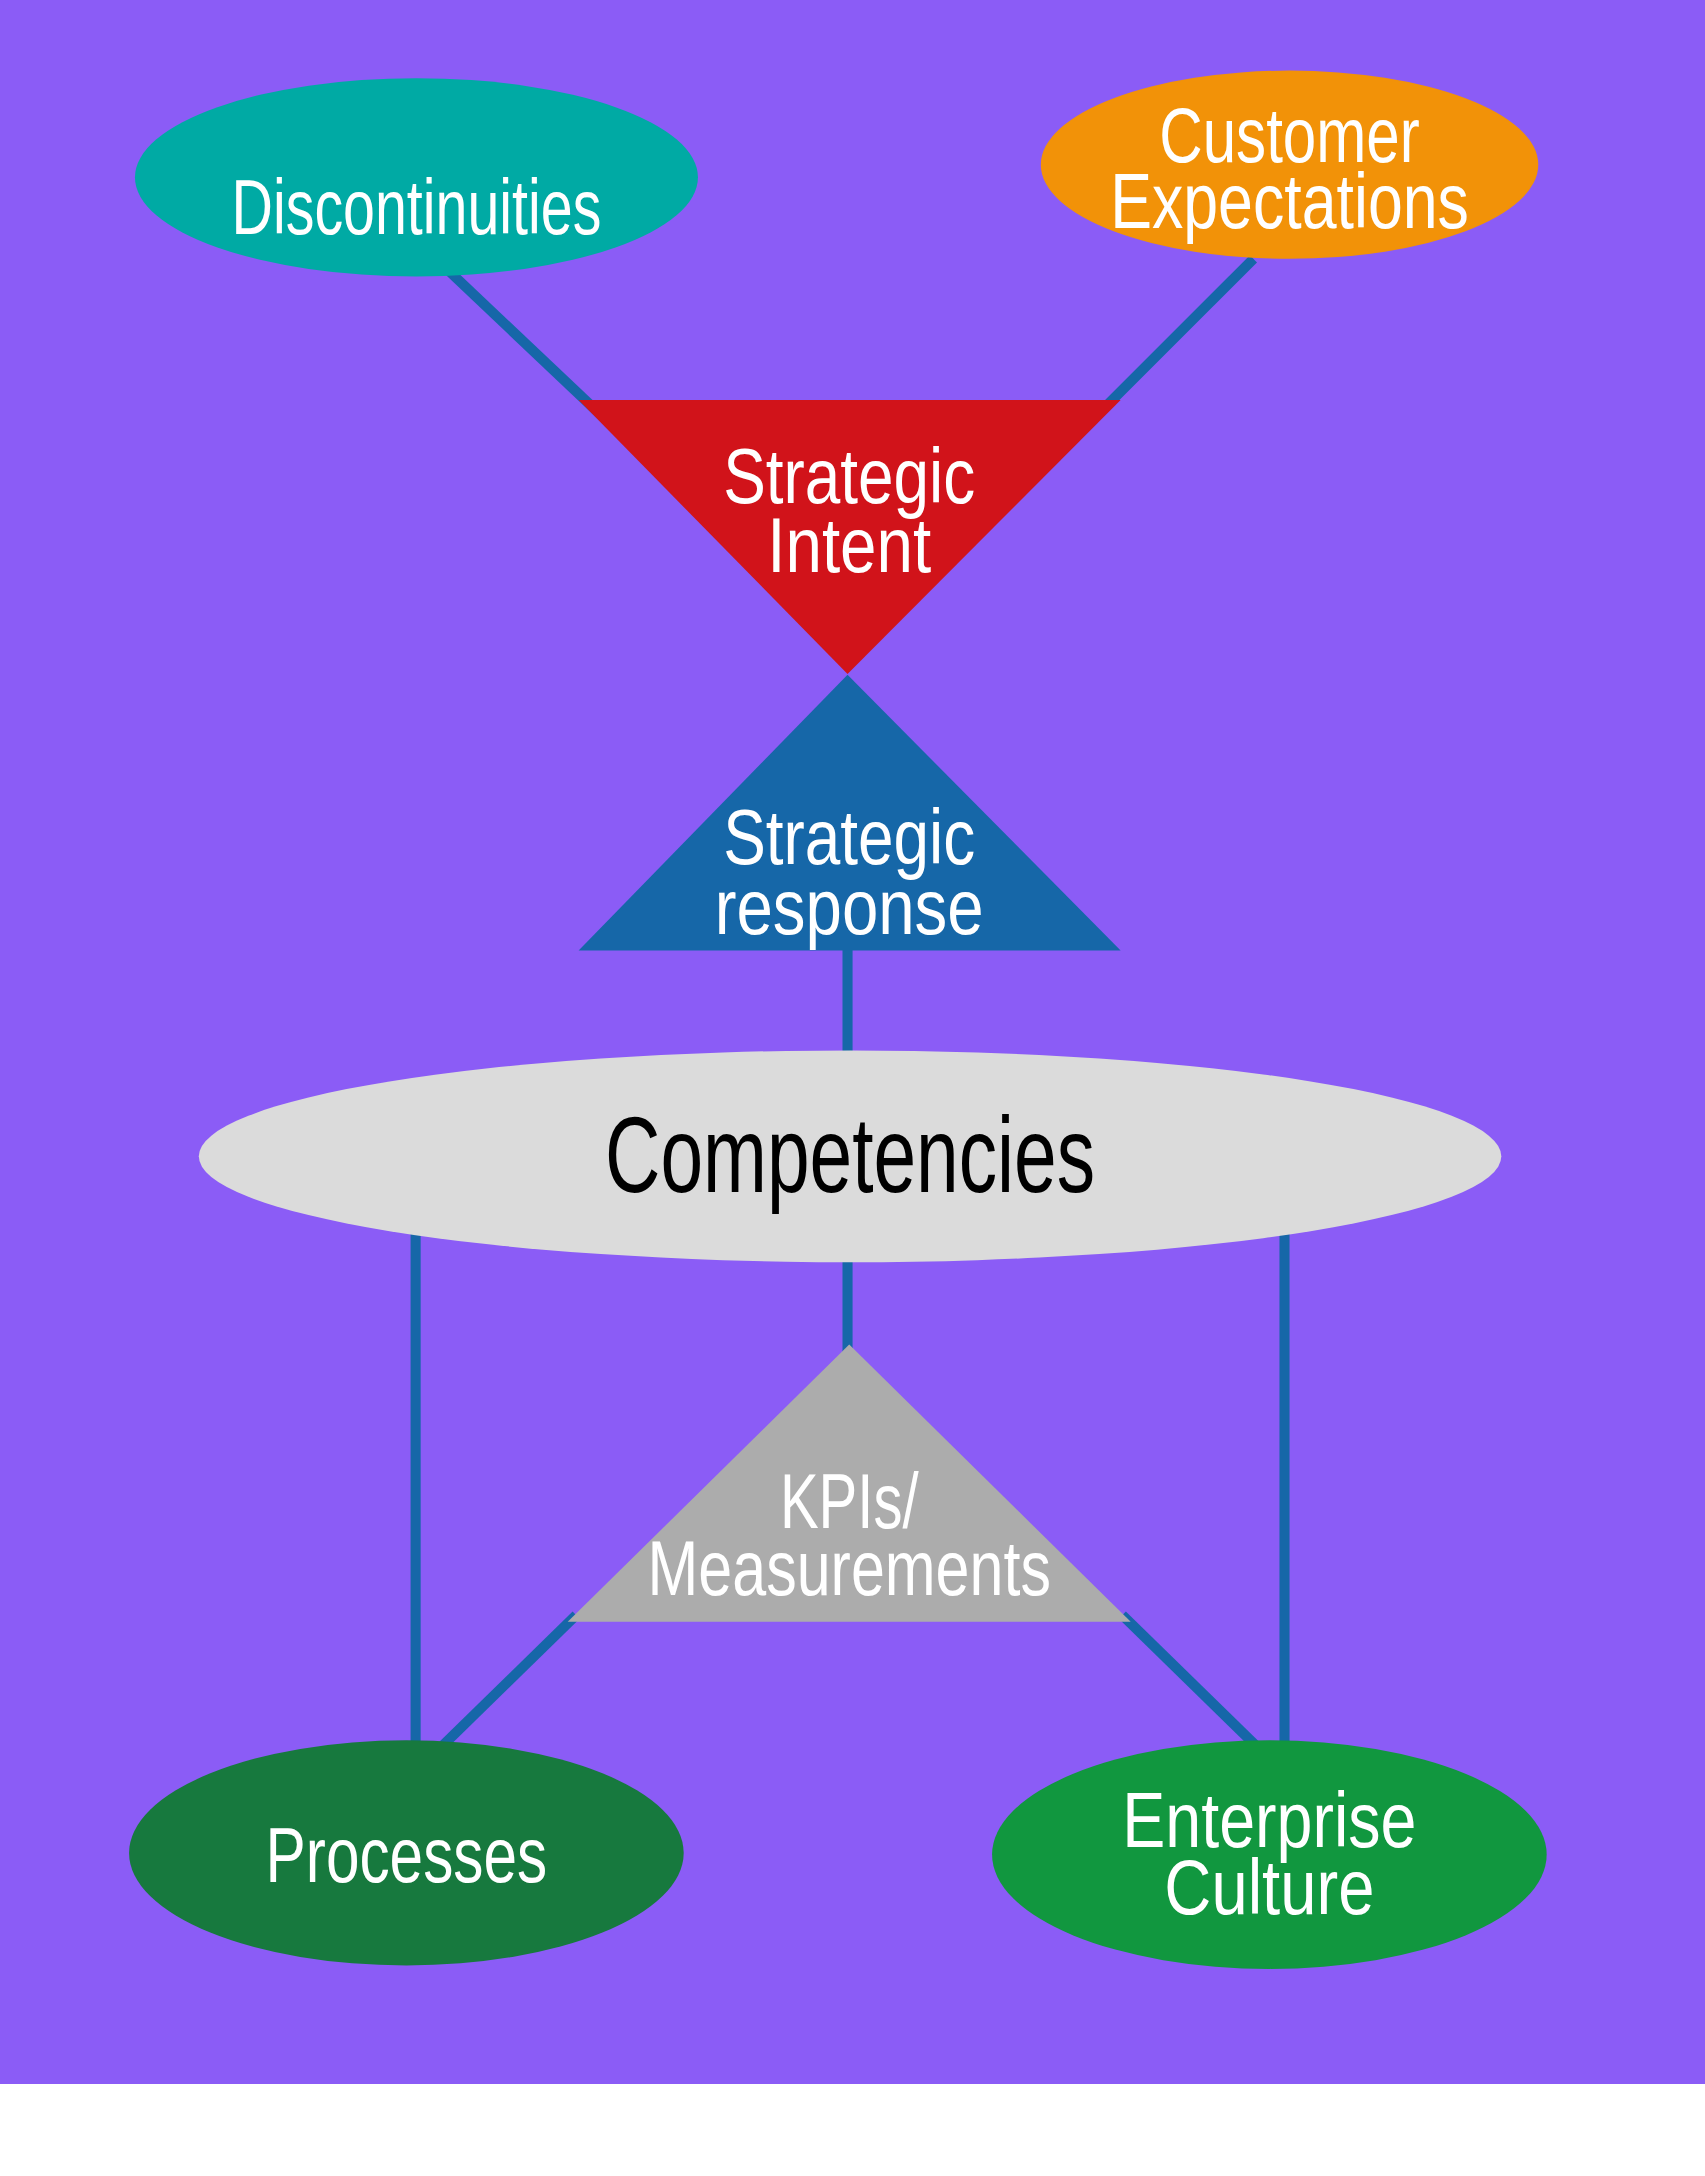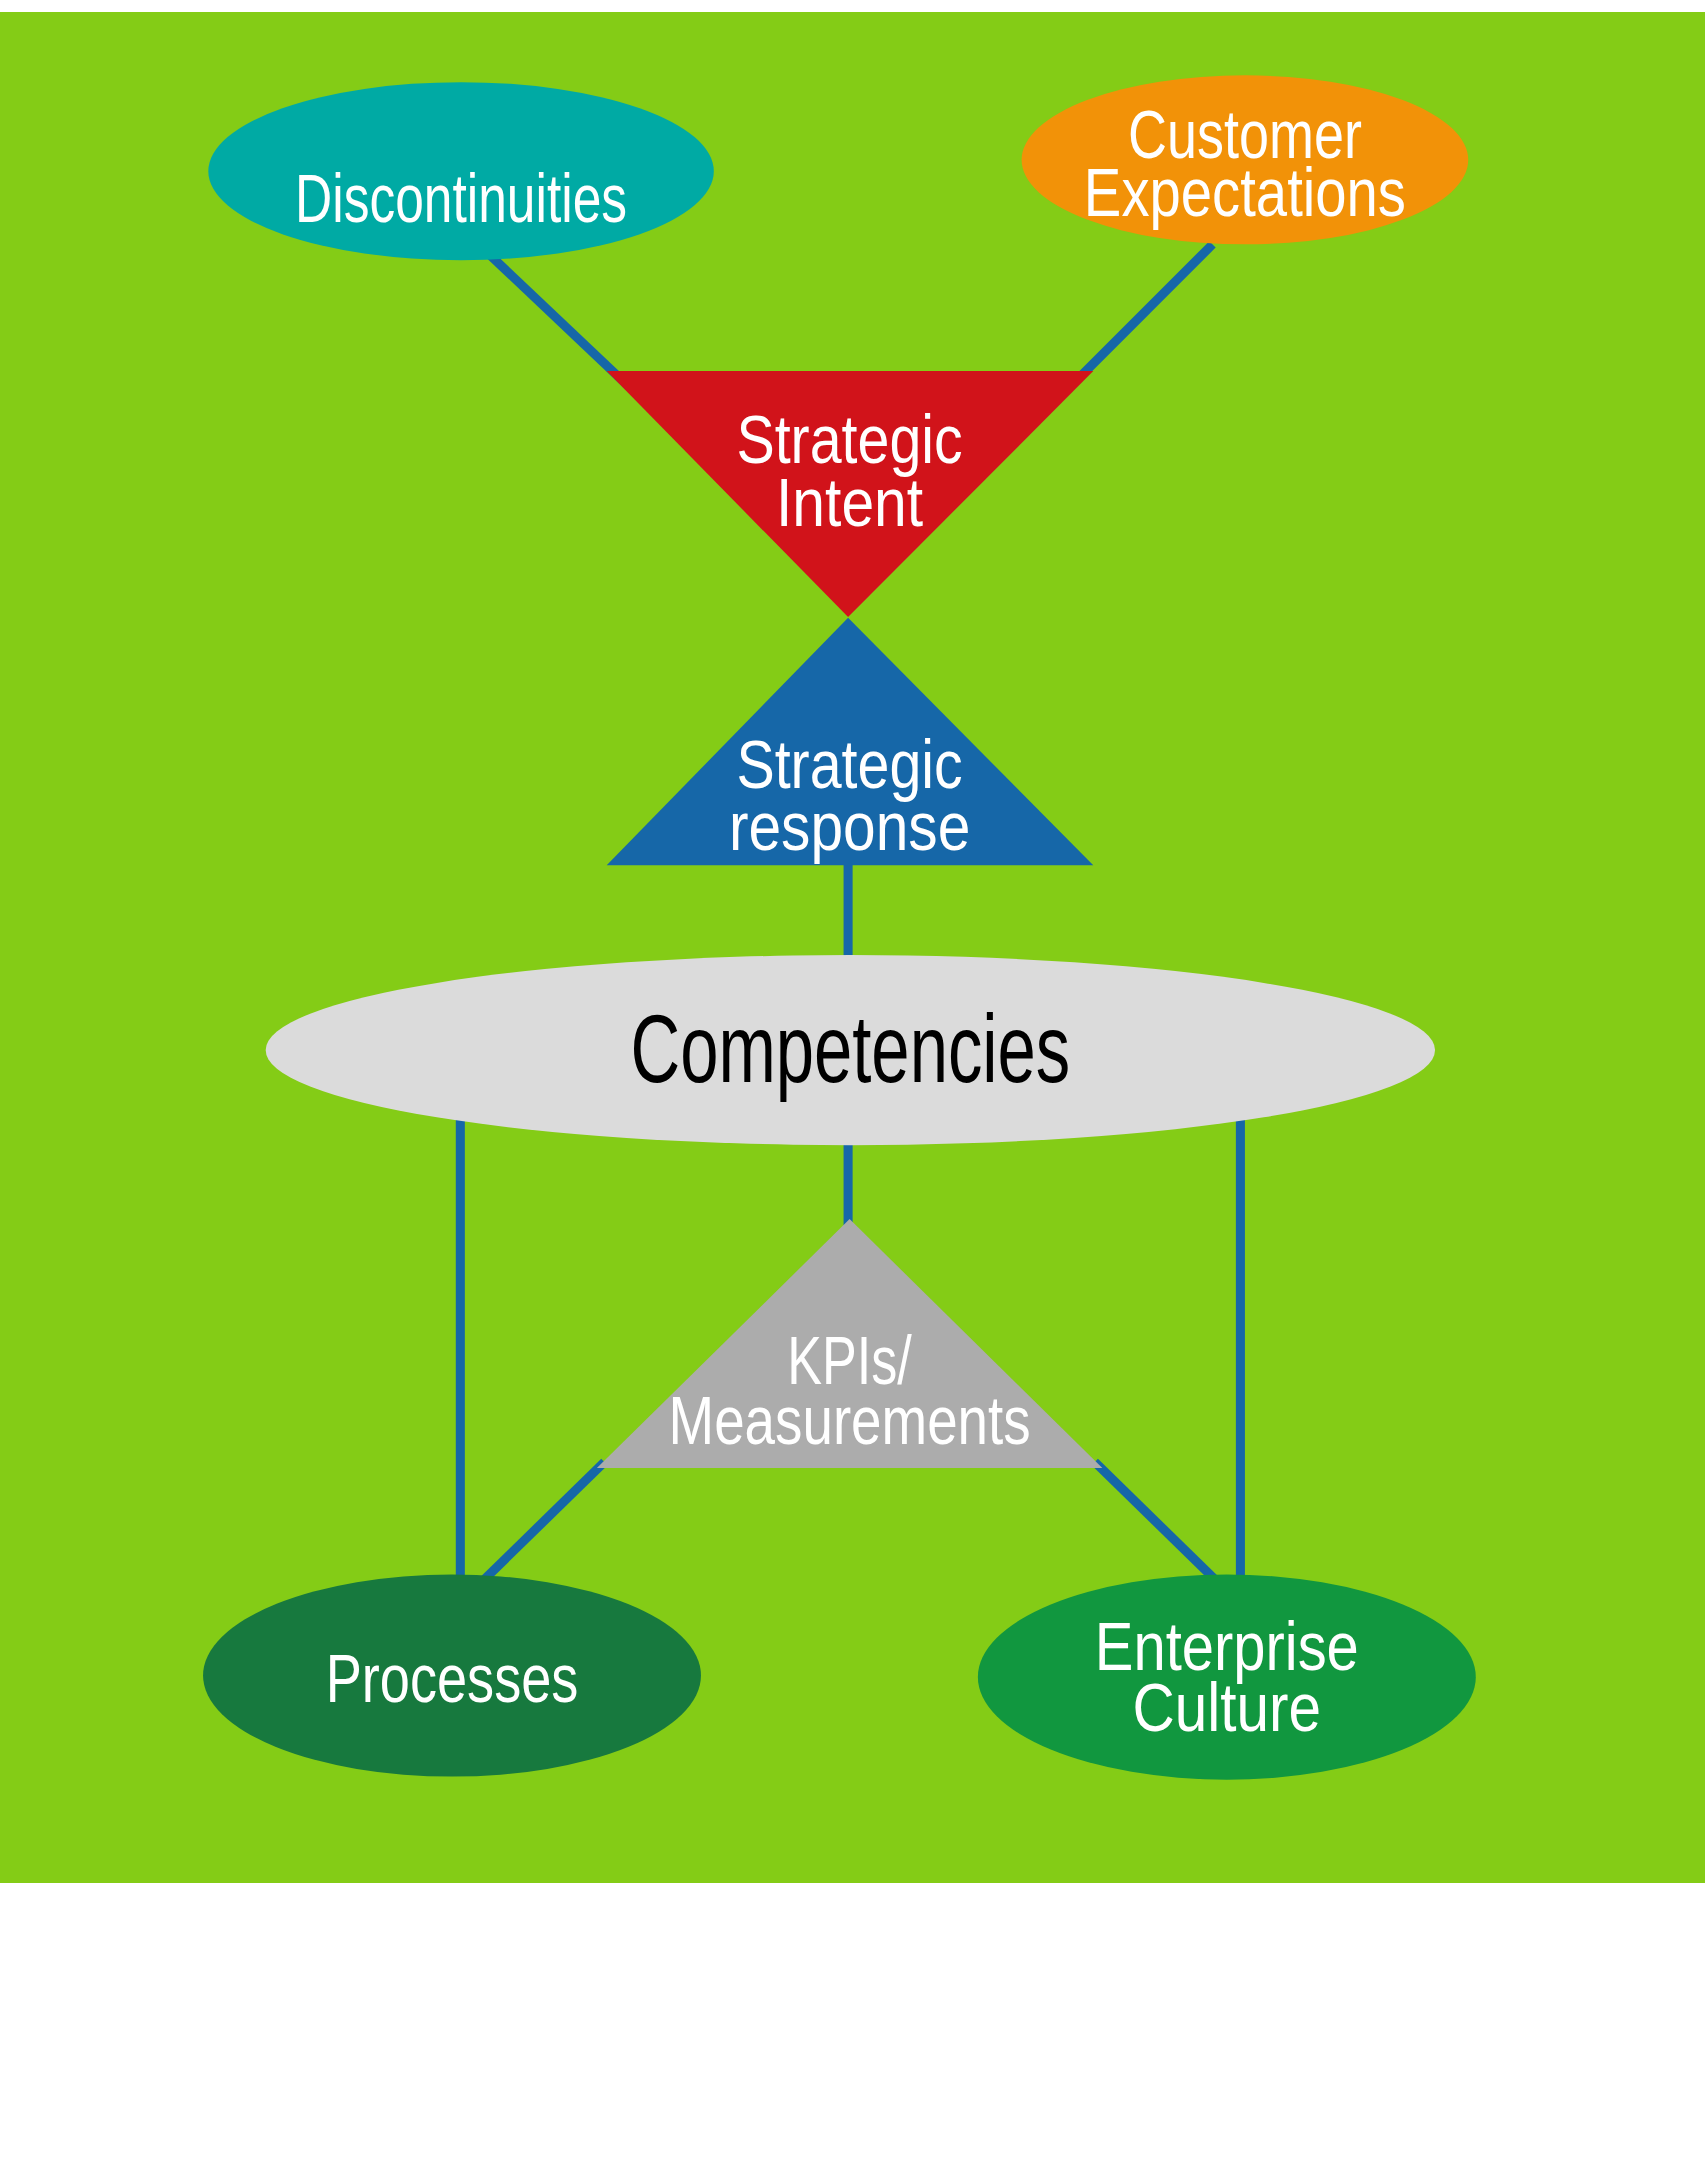--- a/index.html
+++ b/index.html
@@ -2,23 +2,23 @@
 <html style="font-size:14px"><head>
 <meta charset="utf-8">
 <style>
   html, body {
     margin: 0;
     padding: 0;
     background: #ffffff;
   }
   .canvas-wrap {
     width: 1706px;
-    height: 1871px;
-    margin: 12px auto;
-    background: #84cc16;
+    height: 2084px;
+    margin: 0 auto;
+    background: #8b5cf6;
   }
   svg {
     display: block;
     width: 100%;
     height: 100%;
   }
   text {
     font-family: "Liberation Sans", sans-serif;
     text-anchor: middle;
   }

